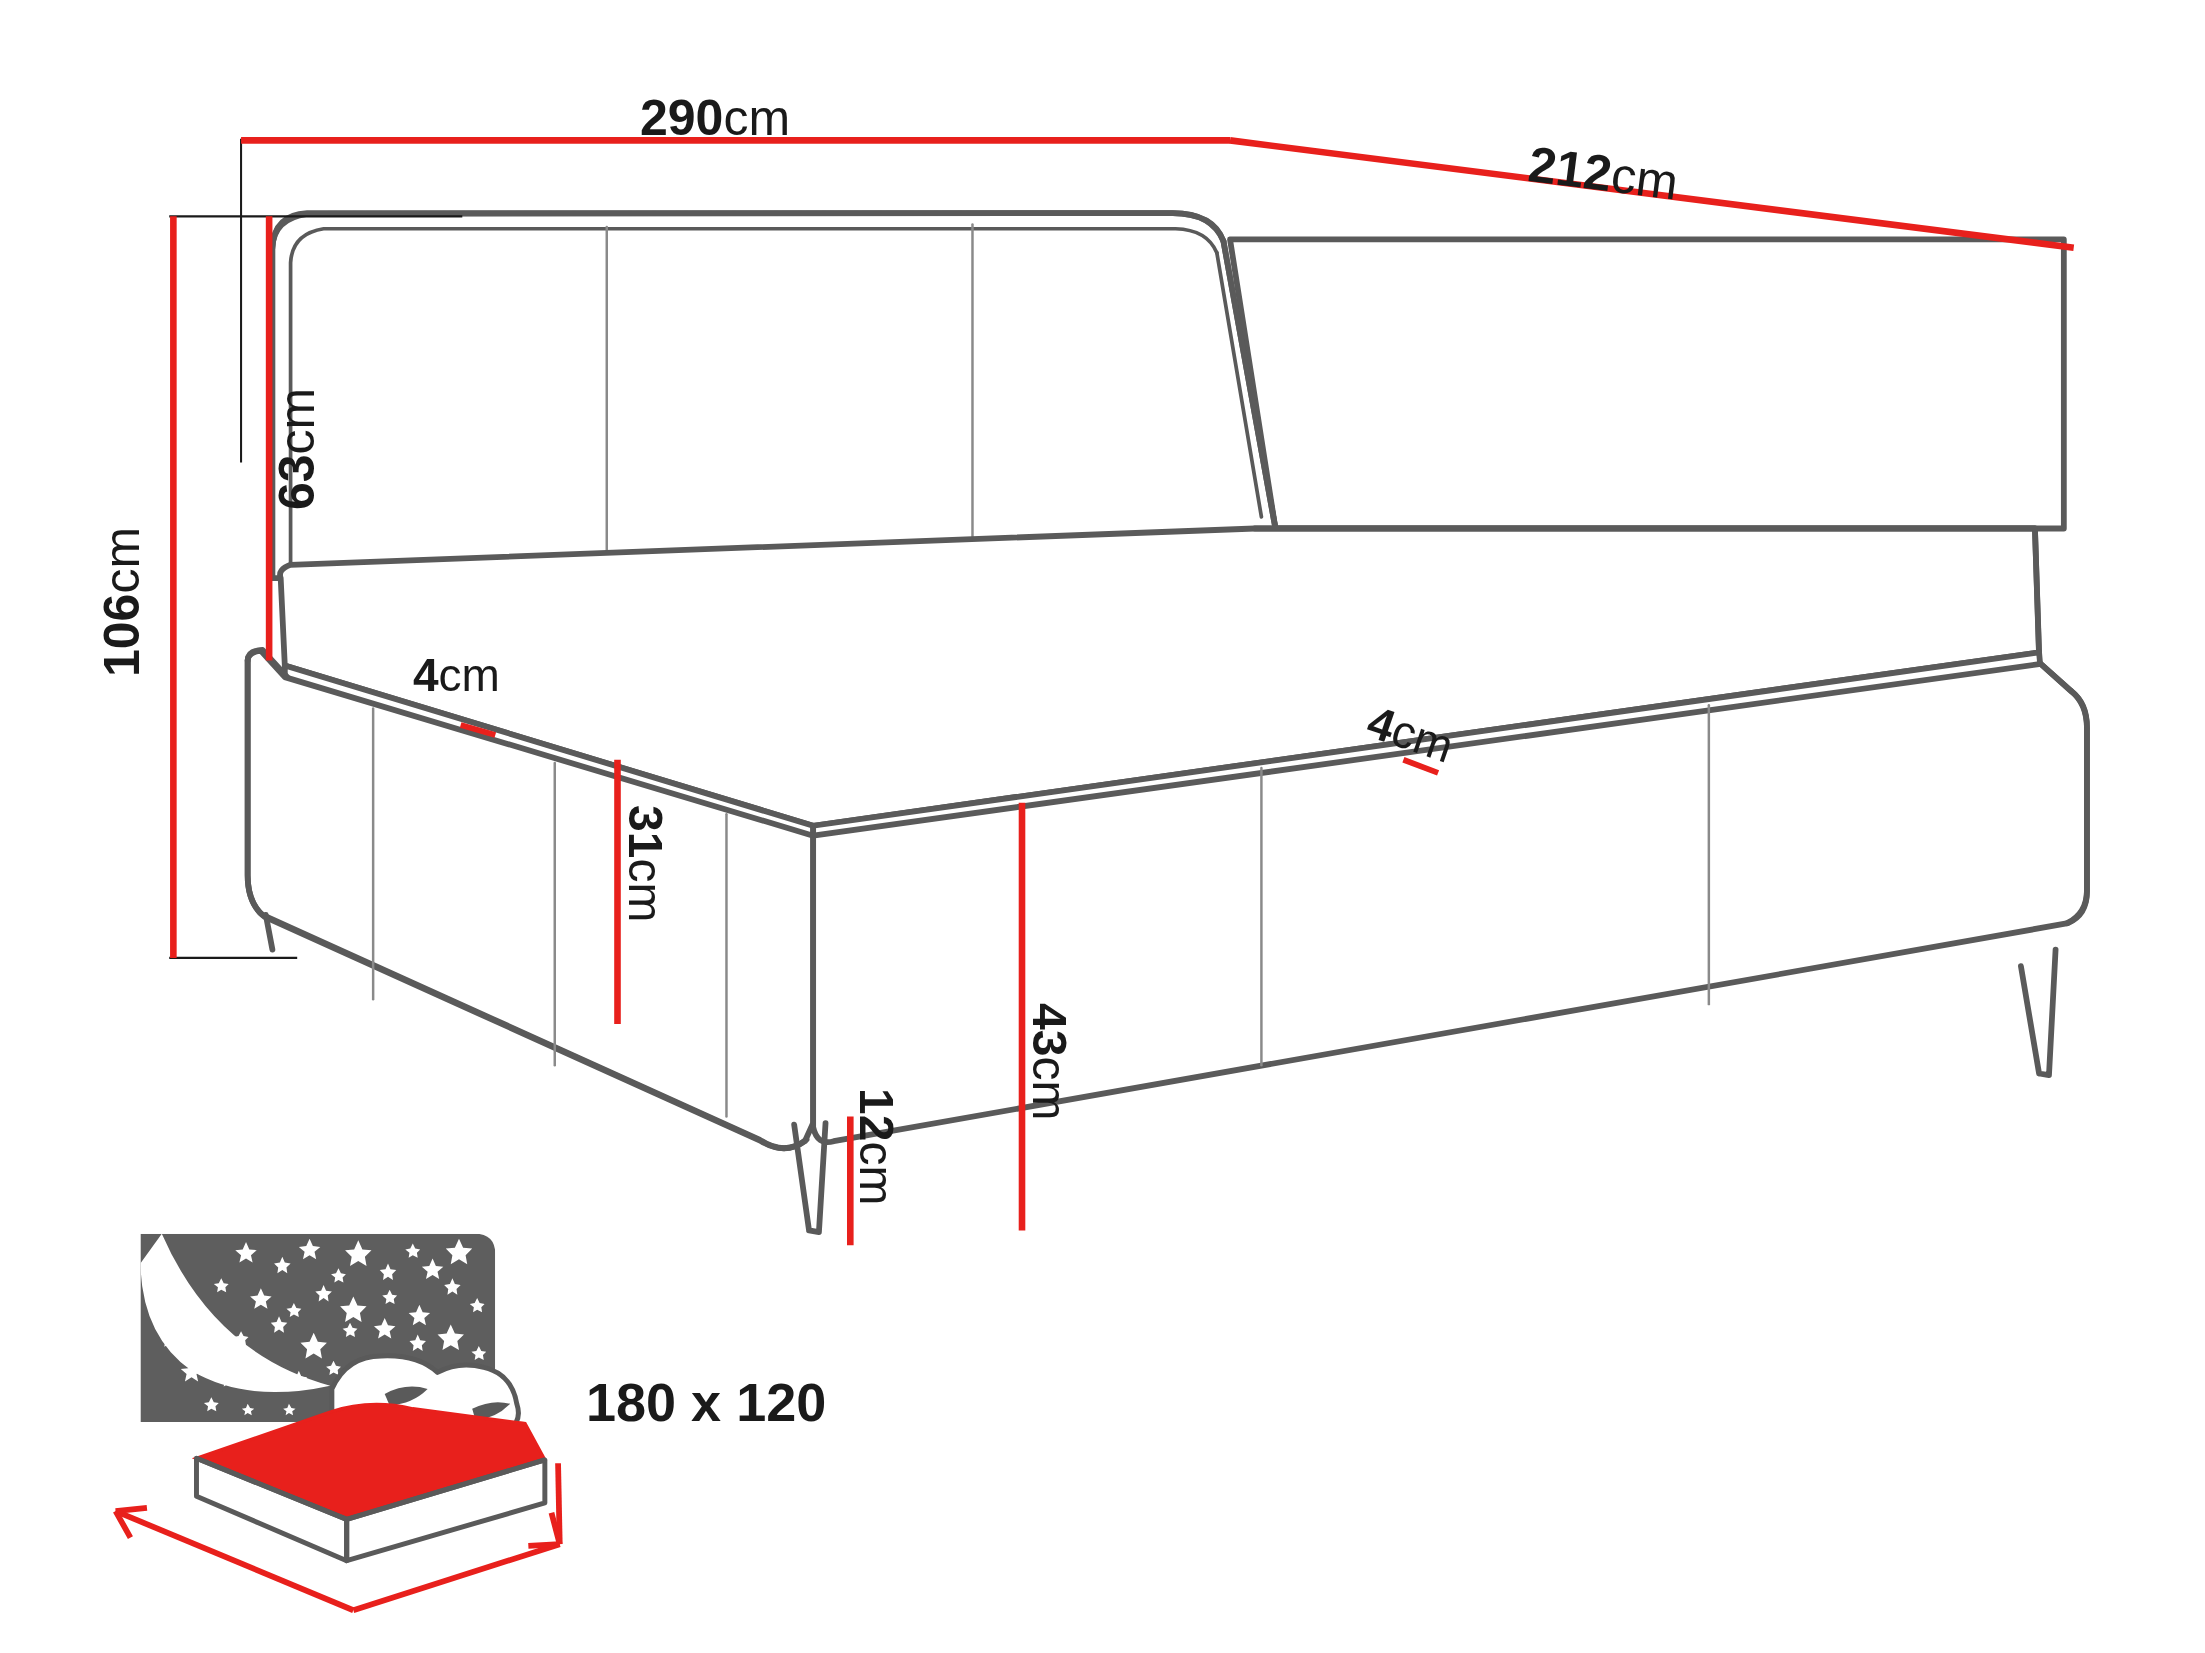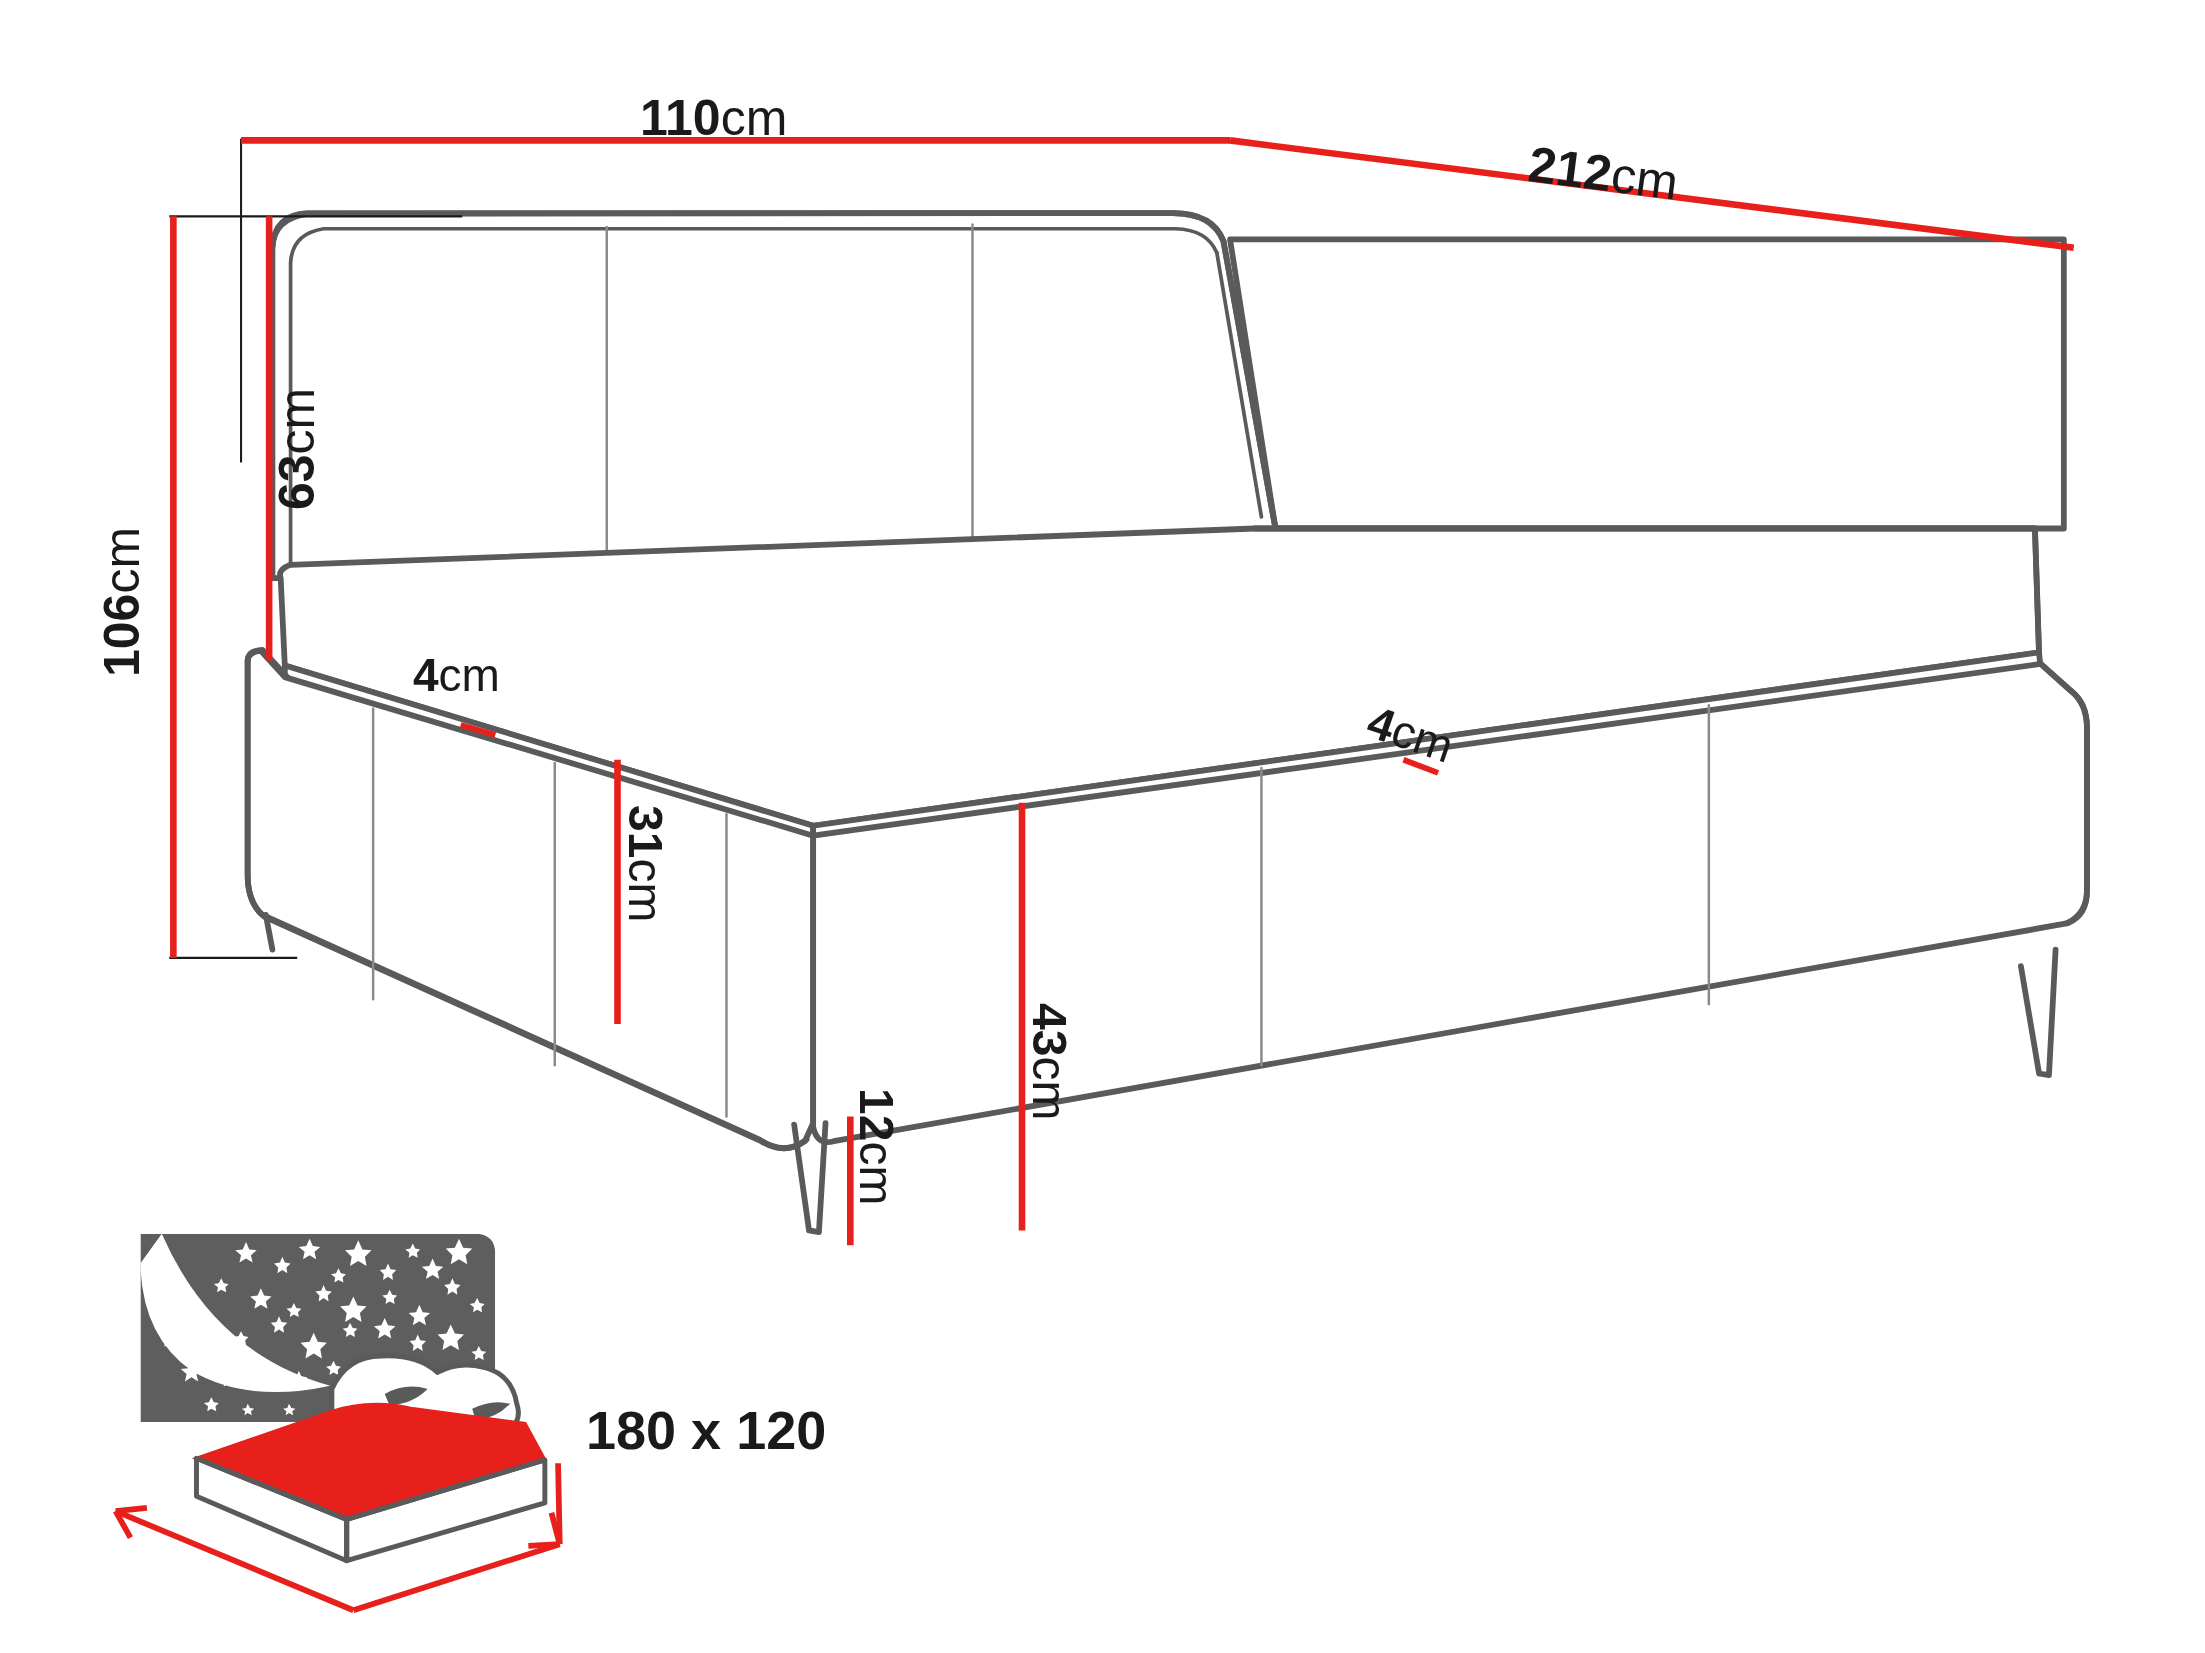--- a/index.html
+++ b/index.html
@@ -223,21 +223,21 @@
       <path d="M 140,1830 L 178,1826 M 140,1830 L 158,1862"></path>
 
       <path d="M 428,1950 L 678,1870"></path>
       <path d="M 678,1870 L 668,1832 M 678,1870 L 640,1872"></path>
 
       <path d="M 678,1870 L 676,1772"></path>
     </g>
   </svg>
 
   <div class="dimlabel" style="left:640px;top:93px;font-size:50px;">
-    <span class="num">110</span><span class="unit">cm</span>
+    <span class="num">290</span><span class="unit">cm</span>
   </div>
 
   <div class="dimlabel" style="left:1532px;top:139px;font-size:50px;transform:rotate(7.3deg);transform-origin:left top;">
     <span class="num">212</span><span class="unit">cm</span>
   </div>
 
   <div class="dimlabel" style="left:97px;top:677px;font-size:50px;transform:rotate(-90deg);transform-origin:left top;">
     <span class="num">106</span><span class="unit">cm</span>
   </div>
 
@@ -258,16 +258,16 @@
   </div>
 
   <div class="dimlabel" style="left:1073px;top:1003px;font-size:48px;transform:rotate(90deg);transform-origin:left top;">
     <span class="num">43</span><span class="unit">cm</span>
   </div>
 
   <div class="dimlabel" style="left:900px;top:1088px;font-size:48px;transform:rotate(90deg);transform-origin:left top;">
     <span class="num">12</span><span class="unit">cm</span>
   </div>
 
-  <div class="sizelabel" style="left:586px;top:1375px;font-size:54px;margin-top:28px;">180 x 120</div>
+  <div class="sizelabel" style="left:586px;top:1375px;font-size:54px;">180 x 120</div>
 
 </div>
 
 
 </body></html>

